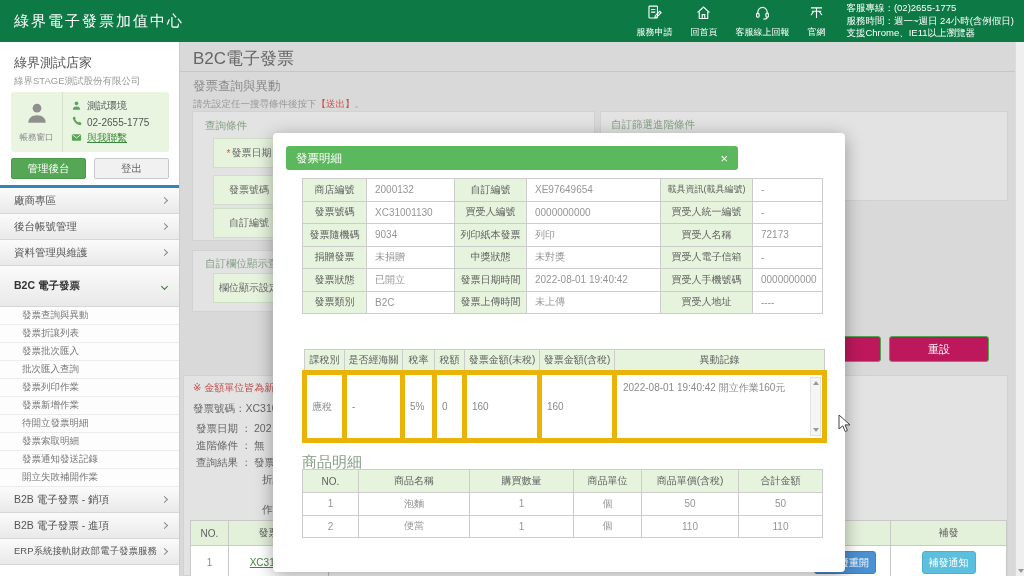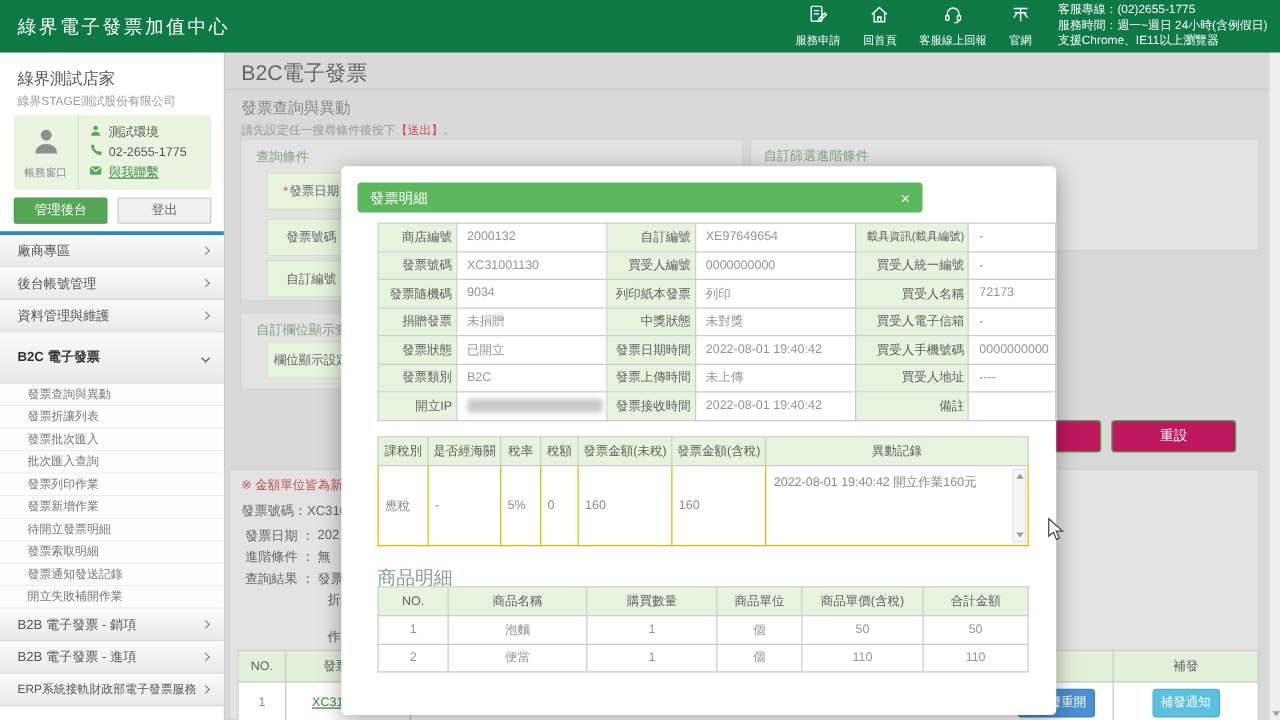--- a/index.html
+++ b/index.html
@@ -84,27 +84,27 @@
   
   .modal{ position:absolute; left:273px; top:133px; width:572px; height:439px; background:#fff;
     border-radius:4px; box-shadow:0 4px 18px rgba(0,0,0,.35); z-index:10; }
   .modal-bar{ position:absolute; left:13px; top:13px; width:452px; height:24px; background:#5cb85c;
     border-radius:3px; display:flex; align-items:center; }
   .modal-title{ color:#fff; font-size:11.5px; margin-left:10px; flex:1; }
   .modal-close{ color:#fff; font-size:13px; margin-right:10px; cursor:pointer; line-height:1; }
   .dtable{ position:absolute; left:29px; top:45px; border-collapse:collapse; table-layout:fixed; background:#fff; }
   .dtable td{ border:1px solid #ccc; font-size:10px; height:22.5px; padding:0 3px;
     overflow:hidden; white-space:nowrap; }
-  td.lbl{ background:#e6f3dd; color:#5f5f5f; text-align:right;margin-left:21px; }
+  td.lbl{ background:#e6f3dd; color:#5f5f5f; text-align:center;margin-left:21px; }
   td.val{ color:#959595; padding-left:8px; }
   .redact{ width:108px; height:11px; background:#c9c9c9; filter:blur(2px); border-radius:2px; }
   .xtable{ position:absolute; left:29px; top:216px; border-collapse:collapse; table-layout:fixed; background:#fff; }
   .xtable th{ background:#e6f3dd; border:1px solid #ccc; font-size:10px; color:#5f5f5f;
     font-weight:normal; height:23px; }
-  .xtable td{ border:1px solid #eab308; font-size:10px; color:#8a8a8a; padding:0 5px; height:63px; }
+  .xtable td{ border:5px solid #eab308; font-size:10px; color:#8a8a8a; padding:0 5px; height:63px; }
   .logbox{ position:relative; height:63px; }
   .logtext{ position:absolute; left:6px; top:6px; right:18px; font-size:10px; color:#8a8a8a; }
   .logsb{ position:absolute; right:1px; top:2px; bottom:2px; width:11px; background:#f5f5f5; border:1px solid #e2e2e2; }
   .tri-up{ position:absolute; top:3px; left:2px; width:0; height:0; border-left:3px solid transparent;
     border-right:3px solid transparent; border-bottom:4px solid #999; }
   .tri-dn{ position:absolute; bottom:3px; left:2px; width:0; height:0; border-left:3px solid transparent;
     border-right:3px solid transparent; border-top:4px solid #999; }
   .prod-title{ position:absolute; left:29px; top:320px; font-size:15px; color:#85a085;font-family:Liberation Serif, serif; }
   .ptable{ position:absolute; left:29px; top:336px; border-collapse:collapse; table-layout:fixed; background:#fff; }
   .ptable th{ background:#e6f3dd; border:1px solid #ccc; font-size:10px; color:#5f5f5f; font-weight:normal; height:23px; }
@@ -415,30 +415,20 @@
         <td class="val">0000000000</td>
       </tr>
       <tr>
         <td class="lbl">發票類別</td>
         <td class="val">B2C</td>
         <td class="lbl">發票上傳時間</td>
         <td class="val">未上傳</td>
         <td class="lbl">買受人地址</td>
         <td class="val">----</td>
       </tr>
-      <tr>
-        <td class="lbl">開立IP</td>
-        <td class="val">
-              <div class="redact"></div>
-            </td>
-        <td class="lbl">發票接收時間</td>
-        <td class="val">2022-08-01 19:40:42</td>
-        <td class="lbl">備註</td>
-        <td class="val"></td>
-      </tr>
     </tbody>
       </table>
 
     <table class="xtable">
       <colgroup>
           <col style="width:40px">
           <col style="width:58px">
           <col style="width:32px">
           <col style="width:30px">
           <col style="width:75px">

